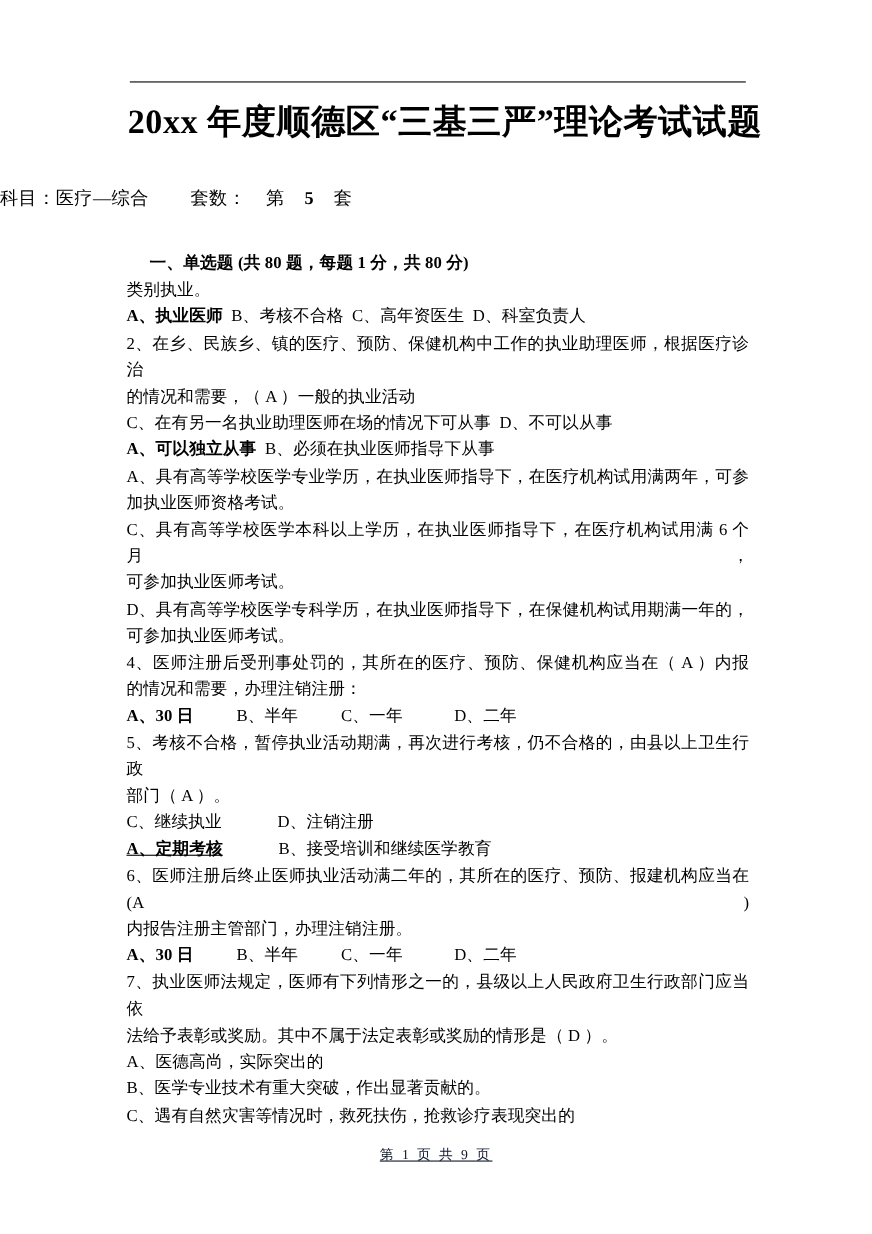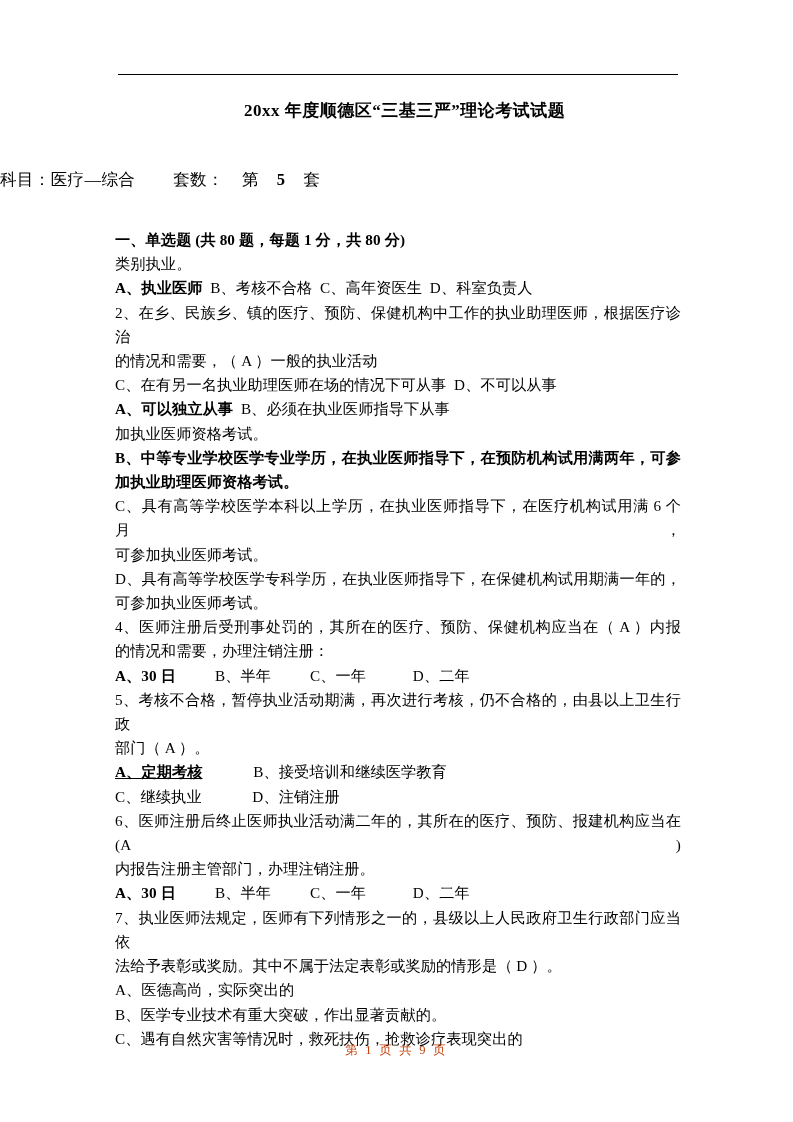--- a/index.html
+++ b/index.html
@@ -32,21 +32,21 @@
     border-top: 1.6px solid #000;
   }
   
   .title {
     position: absolute;
     left: 16px;
     right: 0;
     top: 94px;
     text-align: center;
     font-family: "Liberation Serif", "DejaVu Serif", serif;
-    font-size: 17px;
+    font-size: 31px;
     font-weight: bold;
     letter-spacing: 0.5px;
     line-height: 34px;
   }
   .subtitle {
     position: absolute;
     left: 0;
     right: 0;
     top: 168px;
     text-align: left;
@@ -67,21 +67,21 @@
     font-size: 15.2px;
     line-height: 24.2px;
     text-align: justify;
     letter-spacing: 0.1px;
   }
   .line {
     white-space: nowrap;
   }
   .b { font-weight: bold; }
   .bu { font-weight: bold; text-decoration: underline; }
-  .sec-head { font-weight: bold; }
+  .sec-head { font-weight: bold; margin-left: 21px; }
 
   
   .just {
     text-align: justify;
     text-align-last: left;
   }
   .just > .stretch {
     display: block;
     text-align: justify;
     text-align-last: justify;
@@ -92,21 +92,22 @@
 
   
   .footer {
     position: absolute;
     left: 0;
     right: 0;
     top: 1042px;
     text-align: center;
     font-size: 12.5px;
     letter-spacing: 2.2px;
-    color: #c2410c;
+    color: #0f172a;
+    text-decoration: underline;
   }
 </style>
 </head>
 <body>
 
 <div class="page">
 
   <div class="header-rule"></div>
 
   <div class="title">20xx 年度顺德区“三基三严”理论考试试题</div>
@@ -125,47 +126,44 @@
     <div class="line"><span class="b">A、</span><span class="b">执业医师</span>&nbsp;&nbsp;<span>B、</span><span>考核不合格</span>&nbsp;&nbsp;<span>C、</span><span>高年资医生</span>&nbsp;&nbsp;<span>D、</span><span>科室负责人</span></div>
 
     <div class="just">
       <span class="stretch">2、在乡、民族乡、镇的医疗、预防、保健机构中工作的执业助理医师，根据医疗诊治</span>
       <span class="line">的情况和需要，（ A ）一般的执业活动</span>
     </div>
     <div class="line"><span>C、</span><span>在有另一名执业助理医师在场的情况下可从事</span>&nbsp;&nbsp;<span>D、</span><span>不可以从事</span></div>
     <div class="line"><span class="b">A、</span><span class="b">可以独立从事</span>&nbsp;&nbsp;<span>B、</span><span>必须在执业医师指导下从事</span></div>
 
     <div class="just">
+      <span class="stretch">A、具有高等学校医学专业学历，在执业医师指导下，在医疗机构试用满两年，可参</span>
       <span class="line">加执业医师资格考试。</span>
-    </div>
-    <div class="just b">
-      <span class="stretch">B、中等专业学校医学专业学历，在执业医师指导下，在预防机构试用满两年，可参</span>
-      <span class="line">加执业助理医师资格考试。</span>
     </div>
     <div class="just">
       <span class="stretch">C、具有高等学校医学本科以上学历，在执业医师指导下，在医疗机构试用满 6 个月，</span>
       <span class="line">可参加执业医师考试。</span>
     </div>
     <div class="just">
       <span class="stretch">D、具有高等学校医学专科学历，在执业医师指导下，在保健机构试用期满一年的，</span>
       <span class="line">可参加执业医师考试。</span>
     </div>
 
     <div class="just">
       <span class="stretch">4、医师注册后受刑事处罚的，其所在的医疗、预防、保健机构应当在（ A ）内报</span>
       <span class="line">的情况和需要，办理注销注册：</span>
     </div>
     <div class="optrow"><span class="b">A、</span><span class="b">30 日</span>          <span>B、</span><span>半年</span>          <span>C、</span><span>一年</span>            <span>D、</span><span>二年</span></div>
 
     <div class="just">
       <span class="stretch">5、考核不合格，暂停执业活动期满，再次进行考核，仍不合格的，由县以上卫生行政</span>
       <span class="line">部门（ A ）。</span>
     </div>
+    <div class="optrow"><span>C、</span><span>继续执业</span>             <span>D、</span><span>注销注册</span></div>
     <div class="optrow"><span class="bu">A、</span><span class="bu">定期考核</span>             <span>B、</span><span>接受培训和继续医学教育</span></div>
-    <div class="optrow"><span>C、</span><span>继续执业</span>             <span>D、</span><span>注销注册</span></div>
 
     <div class="just">
       <span class="stretch">6、医师注册后终止医师执业活动满二年的，其所在的医疗、预防、报建机构应当在(A )</span>
       <span class="line">内报告注册主管部门，办理注销注册。</span>
     </div>
     <div class="optrow"><span class="b">A、</span><span class="b">30 日</span>          <span>B、</span><span>半年</span>          <span>C、</span><span>一年</span>            <span>D、</span><span>二年</span></div>
 
     <div class="just">
       <span class="stretch">7、执业医师法规定，医师有下列情形之一的，县级以上人民政府卫生行政部门应当依</span>
       <span class="line">法给予表彰或奖励。其中不属于法定表彰或奖励的情形是（ D ）。</span>

